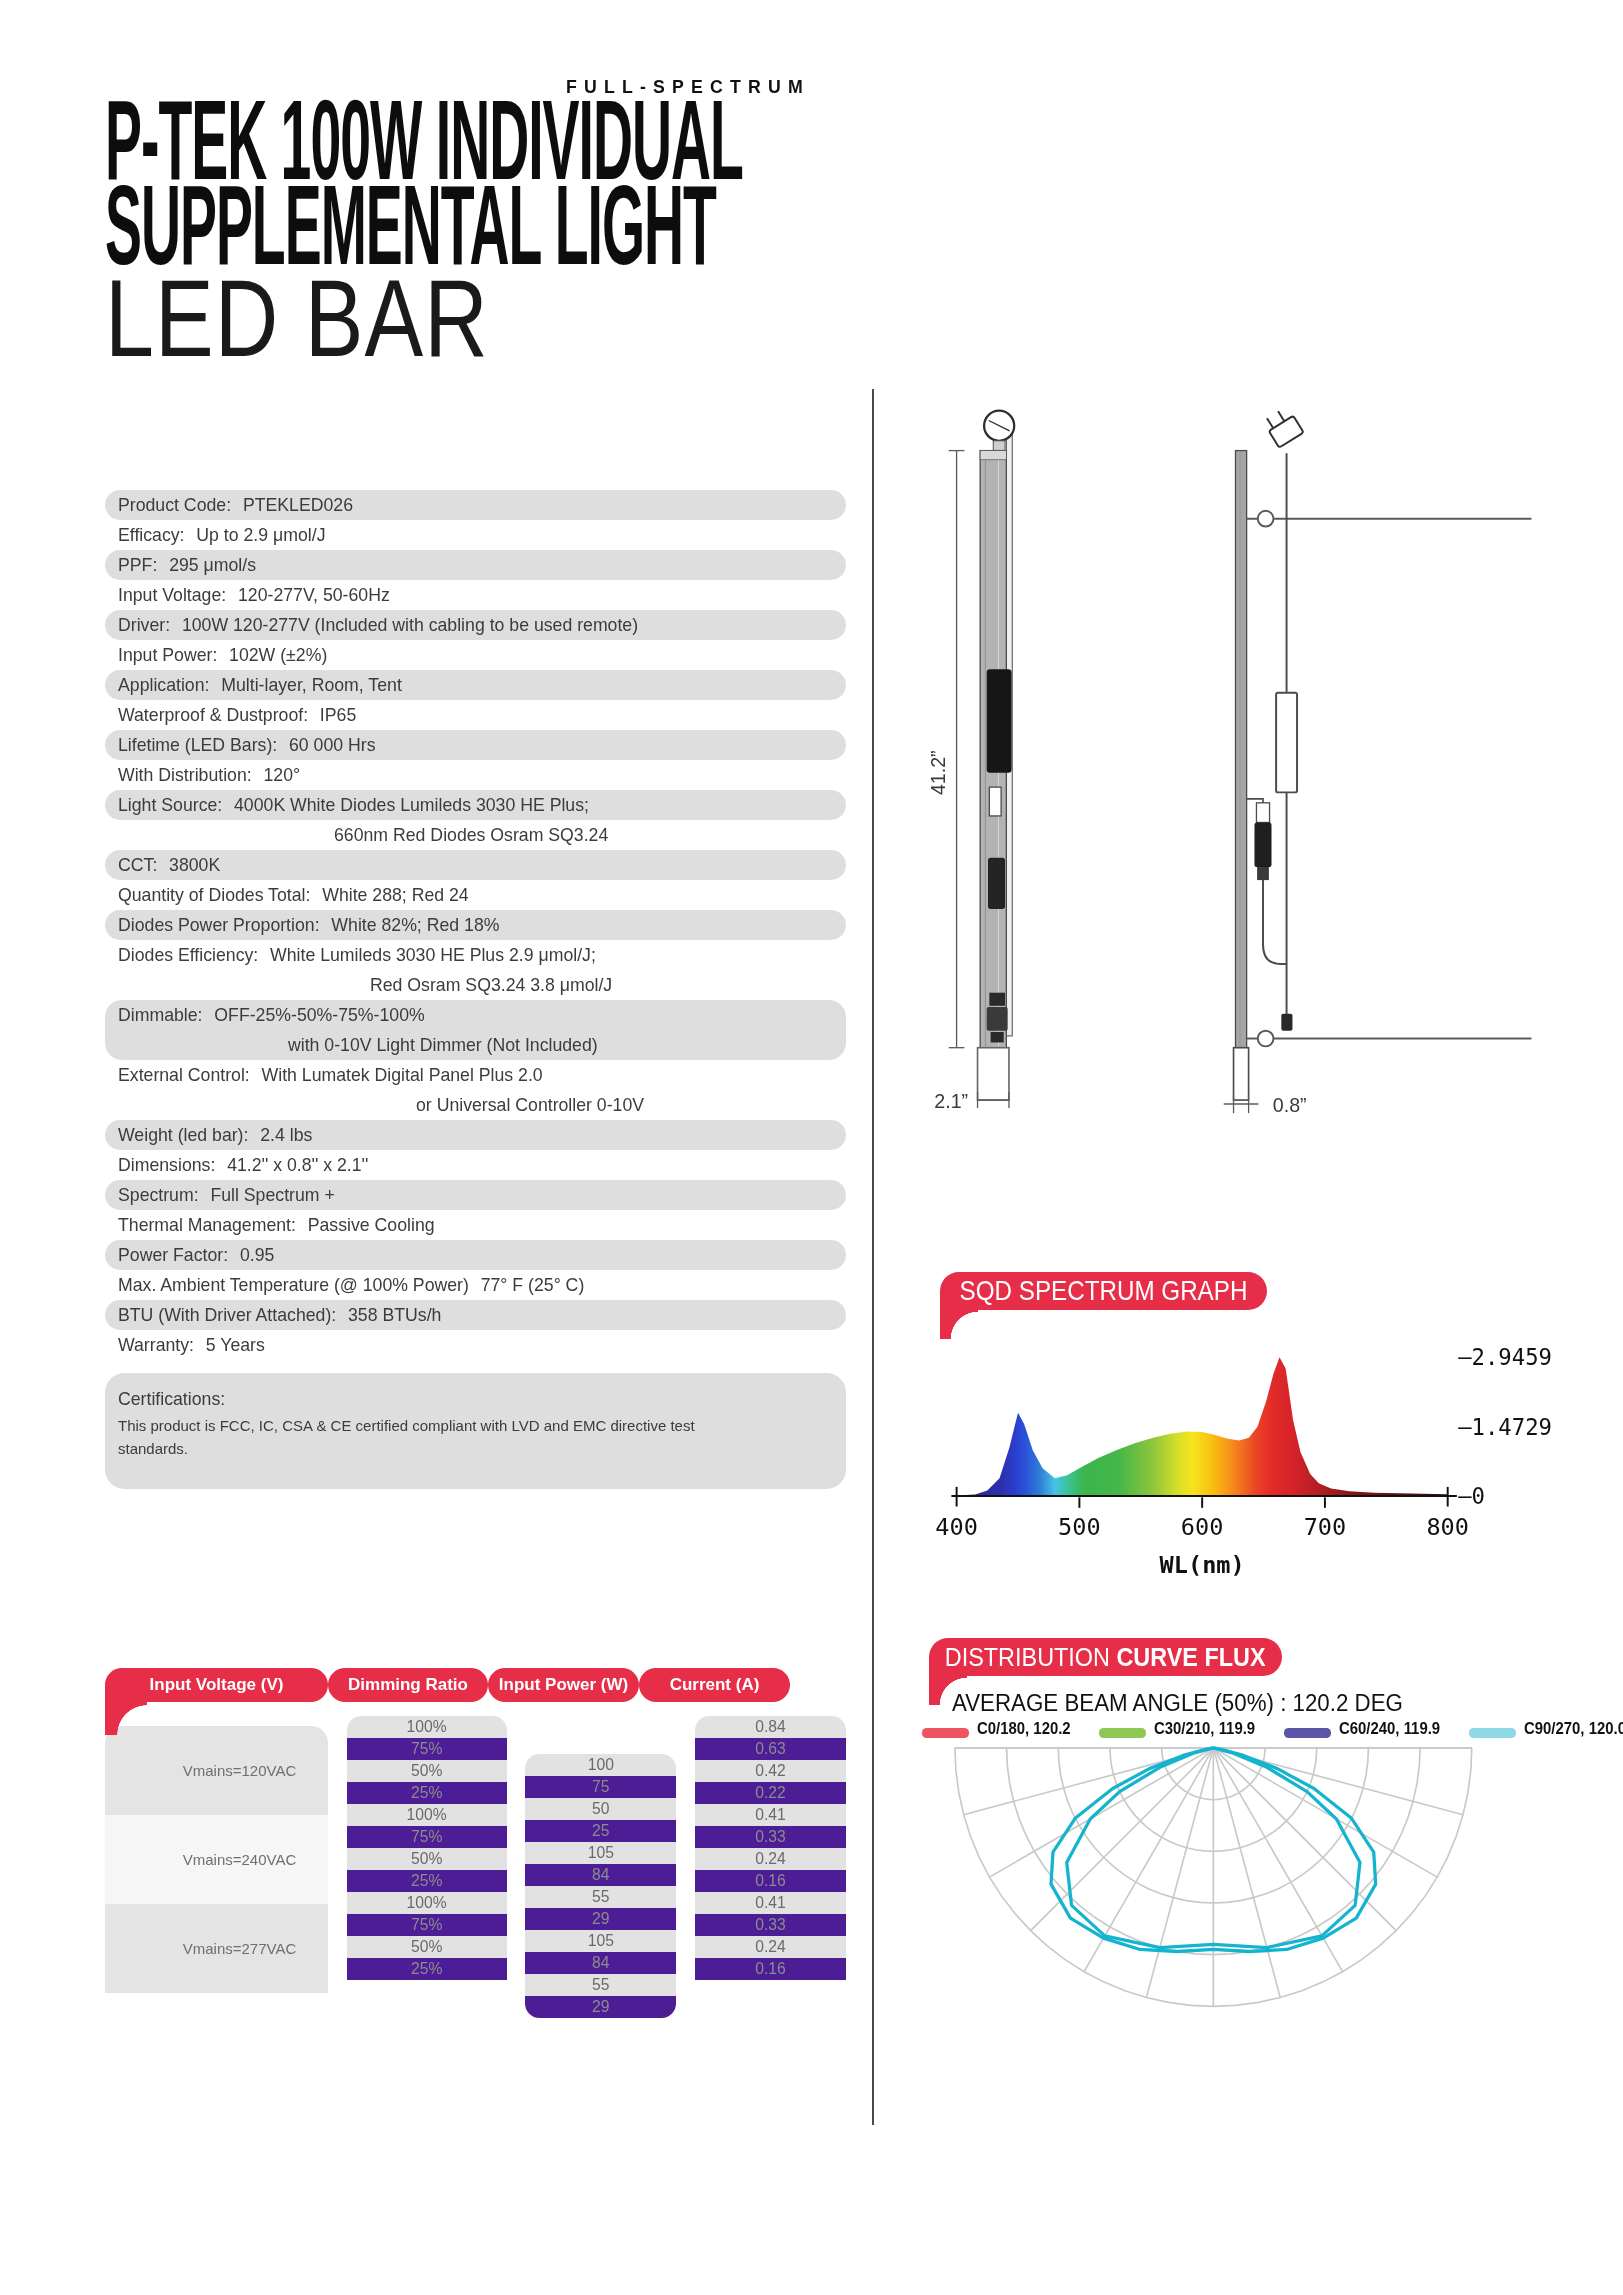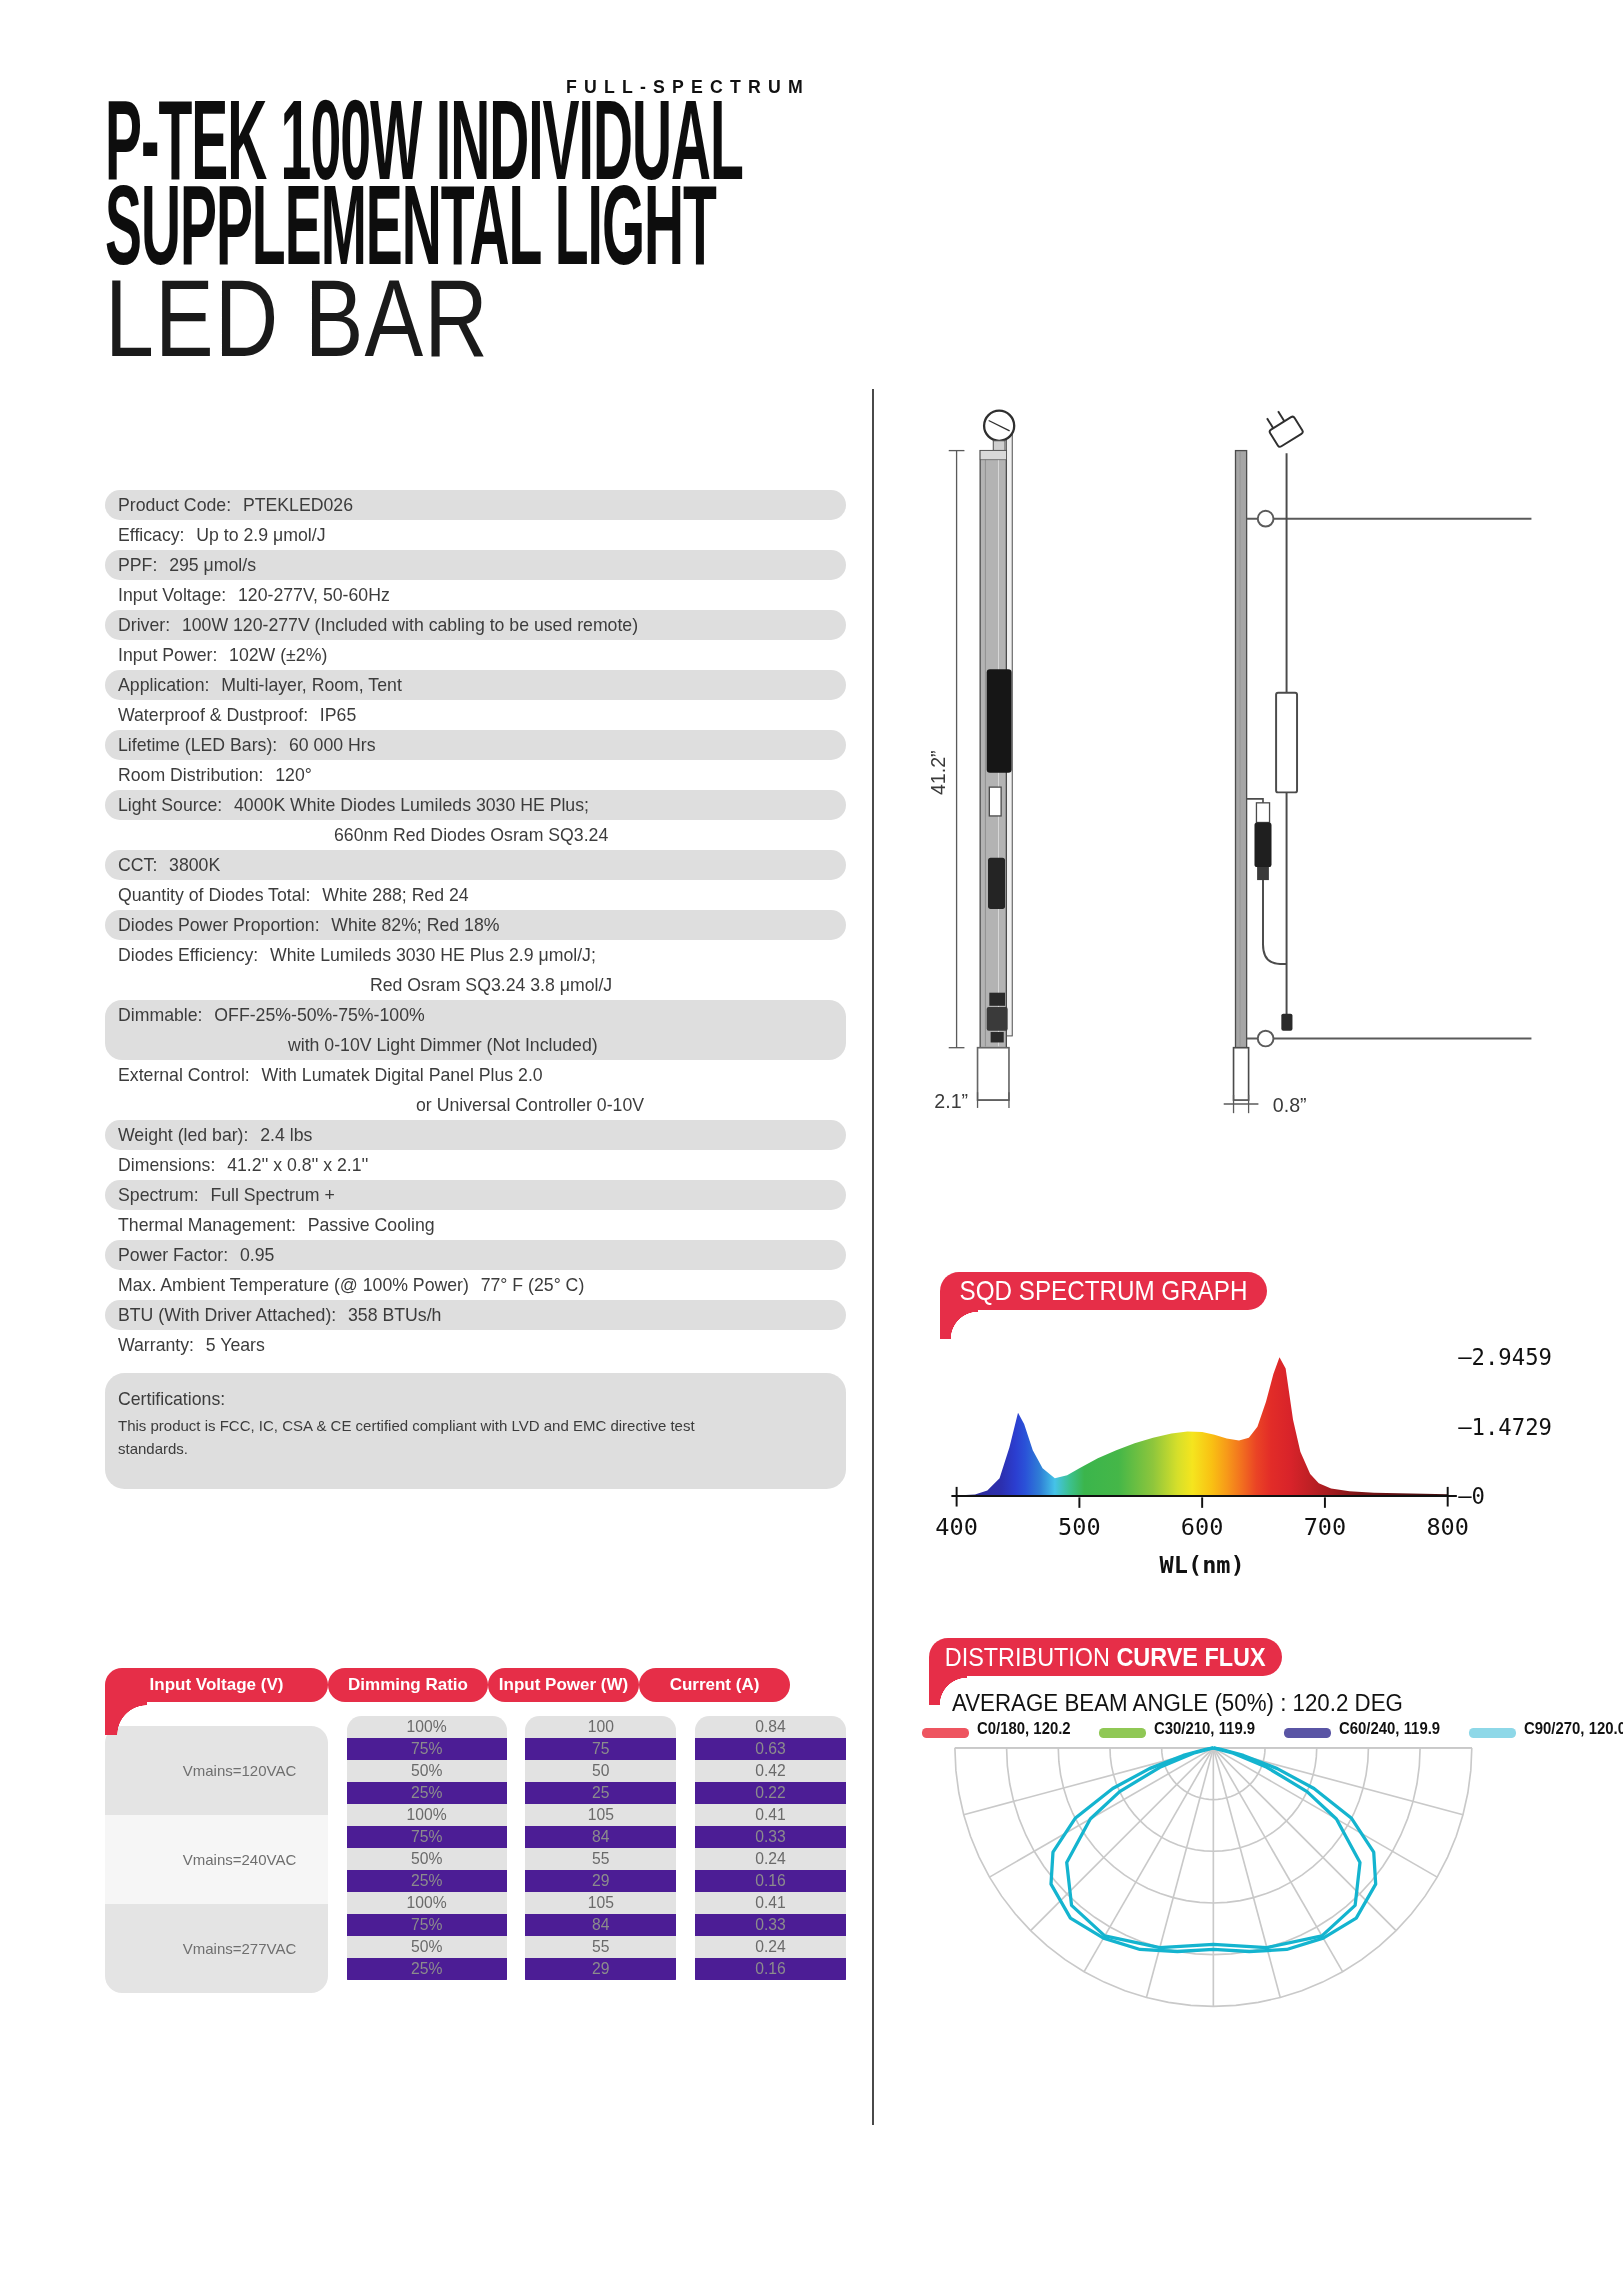--- a/index.html
+++ b/index.html
@@ -75,21 +75,21 @@
   .th.w1{width:223px;border-bottom-left-radius:0;}
   .th.w1::after{content:'';position:absolute;left:0;top:calc(100% - 0.7px);width:42px;height:34px;
       background:radial-gradient(circle at 100% 100%, rgba(0,0,0,0) 0 29.5px, var(--red) 30px);}
   .th.w2{width:160px;} .th.w3{width:151px;} .th.w4{width:151px;}
   .tbl-body{display:flex;justify-content:space-between;margin-top:14.4px;}
   .vcol{width:223px;margin-top:9.2px;border-radius:17px;overflow:hidden;}
   .vblock{height:89px;display:flex;align-items:center;justify-content:center;
           font-size:15px;color:#6f6f6f;padding-left:46px;}
   .vblock.dark{background:#e4e4e4;} .vblock.lite{background:#f6f6f6;}
   .ccol{border-radius:14.4px;overflow:hidden;}
-  .ccol.w2{width:160px;} .ccol.w3{width:151px;} .ccol.w4{width:151px;}
+  .ccol.w2{width:160px;} .ccol.w3{width:151px;margin-top:38px;} .ccol.w4{width:151px;}
   .cell{height:22px;display:flex;align-items:center;justify-content:center;font-size:15.7px;}
   .cell.dark{background:#e2e2e2;color:#6a6a6a;} .cell.lite{background:#4c1d95;color:#8c8c8c;}
 </style>
 </head>
 <body>
 
 <div class="page">
 
   <div class="kicker">FULL-SPECTRUM</div>
   <div class="title">
@@ -120,21 +120,21 @@
       <div class="spec-row gray">
         <div class="ln"><span class="lbl">Application:</span><span class="val">Multi-layer, Room, Tent</span></div>
       </div>
       <div class="spec-row">
         <div class="ln"><span class="lbl">Waterproof &amp; Dustproof:</span><span class="val">IP65</span></div>
       </div>
       <div class="spec-row gray">
         <div class="ln"><span class="lbl">Lifetime (LED Bars):</span><span class="val">60 000 Hrs</span></div>
       </div>
       <div class="spec-row">
-        <div class="ln"><span class="lbl">Room Distribution:</span><span class="val">120°</span></div>
+        <div class="ln"><span class="lbl">With Distribution:</span><span class="val">120°</span></div>
       </div>
       <div class="spec-row gray">
         <div class="ln"><span class="lbl">Light Source:</span><span class="val">4000K White Diodes Lumileds 3030 HE Plus;</span></div>
       </div>
       <div class="spec-row" style="padding-left: 229px;">
         <div class="ln"><span class="lbl">660nm Red Diodes Osram SQ3.24</span></div>
       </div>
       <div class="spec-row gray">
         <div class="ln"><span class="lbl">CCT:</span><span class="val">3800K</span></div>
       </div>

